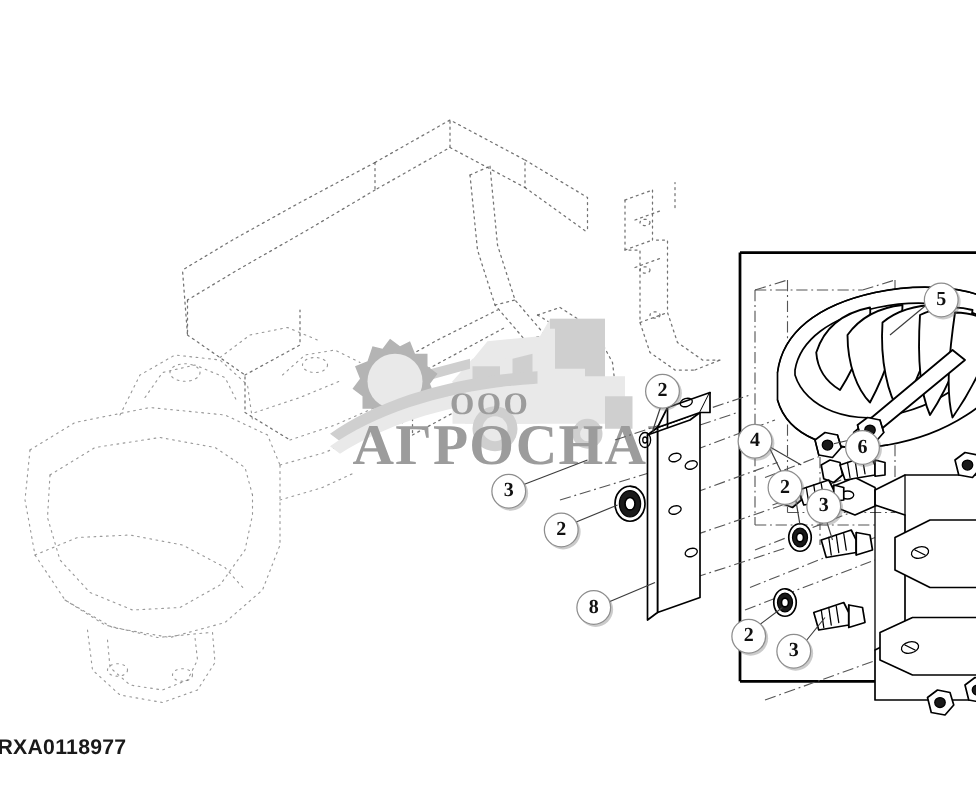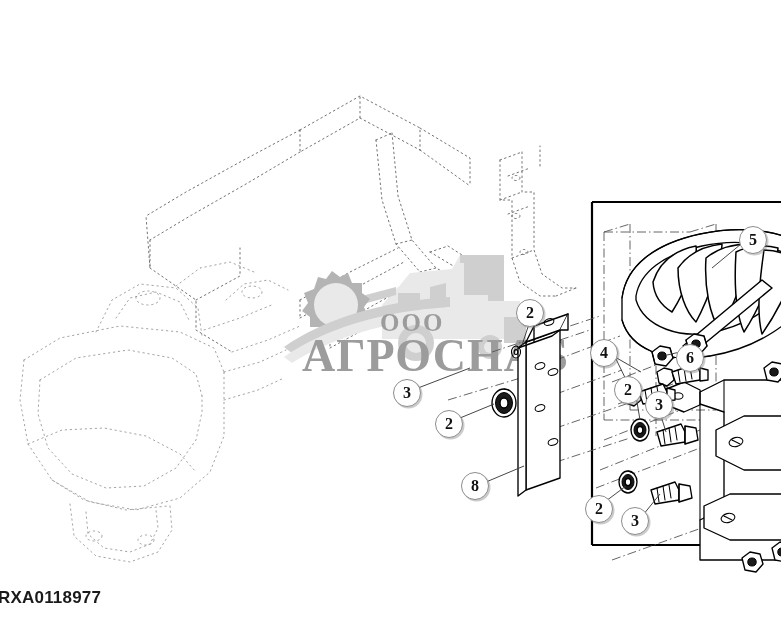--- a/index.html
+++ b/index.html
@@ -116,21 +116,21 @@
     font-size: 16px;
     font-weight: 700;
     color: #111111;
     line-height: 1;
     user-select: none;
   }
 
   
   #watermark {
     position: absolute;
-    left: 274px;
+    left: 254px;
     top: 243px;
     width: 255px;
     height: 140px;
     pointer-events: none;
     text-align: center;
   }
   #watermark svg { width: 100%; height: 100%; overflow: visible; }
   .wm-pale  { fill: #e9e9e9; }
   .wm-mid   { fill: #cfcfcf; }
   .wm-dark  { fill: #b4b4b4; }

